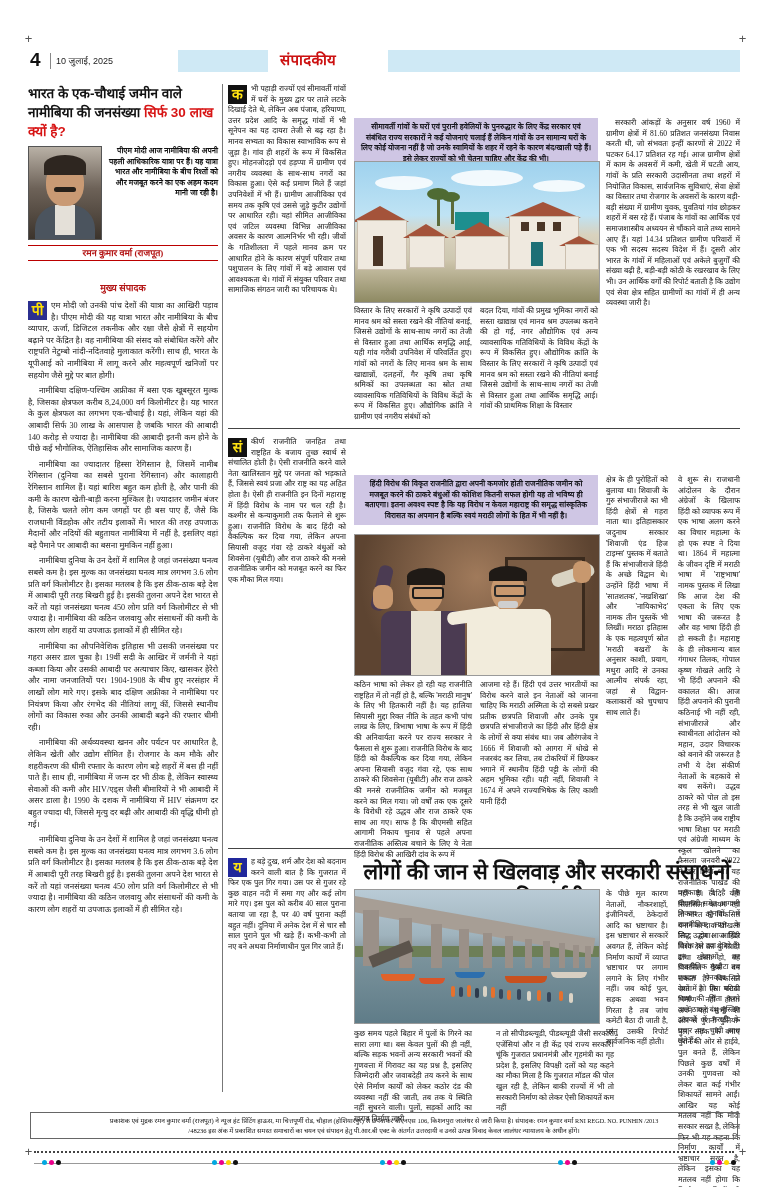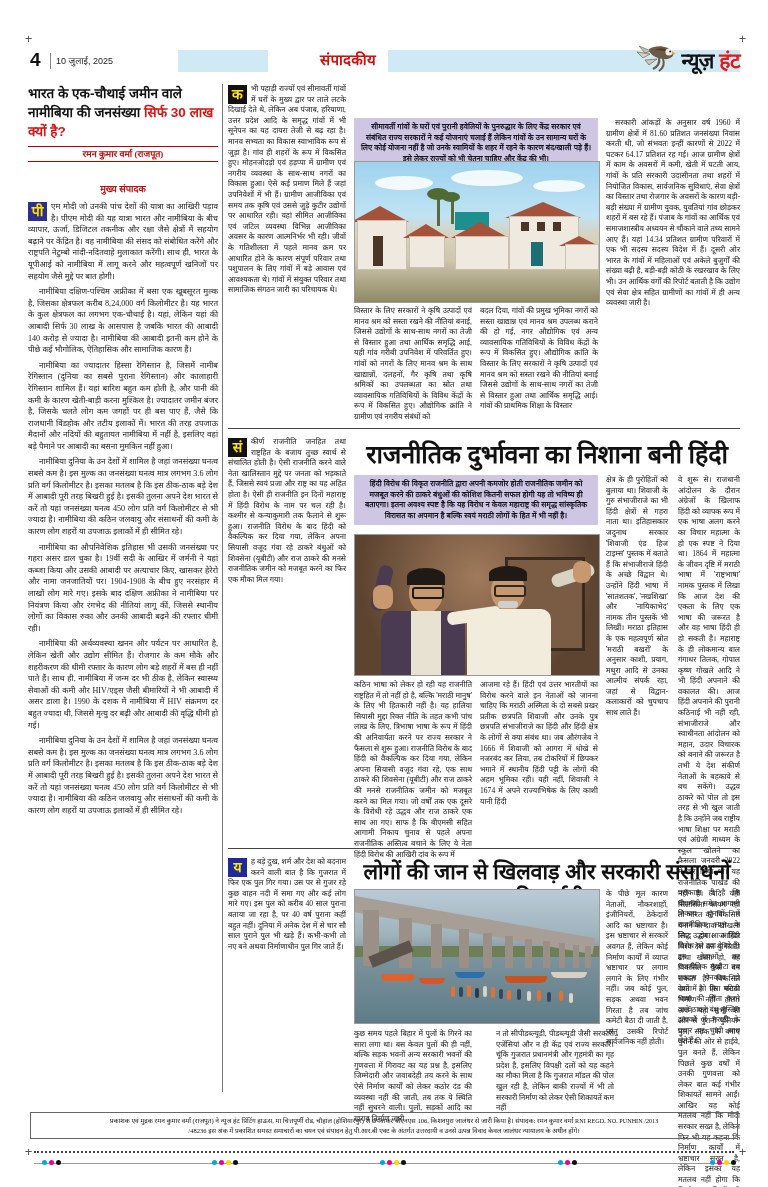--- a/index.html
+++ b/index.html
@@ -77,23 +77,22 @@
     left: 22px; top: 5px;
     font-size: 9px;
     line-height: 16px;
     color: #222;
     border-left: 1px solid #888;
     padding-left: 5px;
     font-family: "Liberation Sans", sans-serif;
   }
   .section-title {
     position: absolute;
-    left: 268px; top: 1px;
+    left: 252px; top: 1px;
     width: 104px;
-    text-align: center;
     font-family: "Liberation Sans", sans-serif;
     font-weight: bold;
     font-size: 15px;
     line-height: 22px;
     color: #cc1111;
     letter-spacing: .3px;
   }
   .brand {
     position: absolute;
     right: 0px; top: -12px;
@@ -368,44 +367,39 @@
   <div class="cropmark cm-tl">+</div>
   <div class="cropmark cm-tr">+</div>
 
   <div class="masthead">
     <div class="masthead-band"></div>
     <div class="mh-white-1"></div>
     <div class="mh-white-2"></div>
     <div class="pagenum">4</div>
     <div class="pagedate">10 जुलाई, 2025</div>
     <div class="section-title">संपादकीय</div>
-    <div class="brand">
-      <svg class="brand-bird" viewBox="0 0 44 34">
-        <path d="M4 6 L16 11 L10 13 Z" fill="#c9c2b4" stroke="#5a5247" stroke-width="0.6"></path>
-        <path d="M2 12 L15 14 L8 18 Z" fill="#d6d0c2" stroke="#5a5247" stroke-width="0.6"></path>
-        <path d="M14 9 C22 4, 34 6, 38 12 C40 16, 35 20, 28 19 C20 18, 14 14, 14 9 Z" fill="#6b5a45"></path>
-        <path d="M20 10 C26 7, 33 9, 35 13 C32 11, 26 10, 20 10 Z" fill="#4a3c2c"></path>
-        <circle cx="34" cy="12" r="3.6" fill="#efefe8"></circle>
-        <circle cx="35.2" cy="11.4" r="1" fill="#222"></circle>
-        <path d="M37 12 L41 13.5 L37 14.4 Z" fill="#e8a81e"></path>
-        <path d="M24 18 C25 23, 22 27, 18 29" stroke="#6b5a45" stroke-width="2.2" fill="none"></path>
-        <path d="M28 19 C30 24, 28 28, 24 31" stroke="#6b5a45" stroke-width="2" fill="none"></path>
-        <path d="M10 20 L22 19 L14 25 Z" fill="#cfc8b8" stroke="#5a5247" stroke-width="0.6"></path>
-      </svg>
-      <div class="brand-word"><span>न्यूज़ </span><span class="accent">हंट</span></div>
-    </div>
   </div>
 
   <div class="vr-thin" style="left:222px; top:84px; height:1008px;"></div>
 
   <div class="left-col">
     <div class="left-head">
       <span>भारत के एक-चौथाई जमीन वाले नामीबिया </span><span>की जनसंख्या </span><span class="red">सिर्फ 30 लाख क्यों है?</span>
     </div>
 
+    <div class="author-box">
+      <div class="author-photo">
+        <div class="ph-body"></div>
+        <div class="ph-shirt"></div>
+        <div class="ph-face"></div>
+        <div class="ph-hair"></div>
+        <div class="ph-mous"></div>
+      </div>
+      <div class="author-note">पीएम मोदी आज नामीबिया की अपनी पहली आधिकारिक यात्रा पर हैं। यह यात्रा भारत और नामीबिया के बीच रिश्तों को और मजबूत करने का एक अहम कदम मानी जा रही है।</div>
+    </div>
     <div class="author-name">रमन कुमार वर्मा (राजपूत)</div>
     <div class="author-role">मुख्य संपादक</div>
 
     <div class="body-text" style="margin-top:5px;">
       <div class="dropcap-wrap">
         <span class="dropcap">पी</span>
         <p style="text-indent:0">एम मोदी जो उनकी पांच देशों की यात्रा का आखिरी पड़ाव है। पीएम मोदी की यह यात्रा भारत और नामीबिया के बीच व्यापार, ऊर्जा, डिजिटल तकनीक और रक्षा जैसे क्षेत्रों में सहयोग बढ़ाने पर केंद्रित है। वह नामीबिया की संसद को संबोधित करेंगे और राष्ट्रपति नेटुम्बो नांदी-नदितवाहे मुलाकात करेंगी। साथ ही, भारत के यूपीआई को नामीबिया में लागू करने और महत्वपूर्ण खनिजों पर सहयोग जैसे मुद्दे पर बात होगी।</p>
       </div>
       <p>नामीबिया दक्षिण-पश्चिम अफ्रीका में बसा एक खूबसूरत मुल्क है, जिसका क्षेत्रफल करीब 8,24,000 वर्ग किलोमीटर है। यह भारत के कुल क्षेत्रफल का लगभग एक-चौथाई है। यहां, लेकिन यहां की आबादी सिर्फ 30 लाख के आसपास है जबकि भारत की आबादी 140 करोड़ से ज्यादा है। नामीबिया की आबादी इतनी कम होने के पीछे कई भौगोलिक, ऐतिहासिक और सामाजिक कारण हैं।</p>
       <p>नामीबिया का ज्यादातर हिस्सा रेगिस्तान है, जिसमें नामीब रेगिस्तान (दुनिया का सबसे पुराना रेगिस्तान) और कालाहारी रेगिस्तान शामिल हैं। यहां बारिश बहुत कम होती है, और पानी की कमी के कारण खेती-बाड़ी करना मुश्किल है। ज्यादातर जमीन बंजर है, जिसके चलते लोग कम जगहों पर ही बस पाए हैं, जैसे कि राजधानी विंडहोक और तटीय इलाकों में। भारत की तरह उपजाऊ मैदानों और नदियों की बहुतायत नामीबिया में नहीं है, इसलिए वहां बड़े पैमाने पर आबादी का बसना मुमकिन नहीं हुआ।</p>
@@ -467,21 +461,20 @@
 
   <div class="hr-thin" style="left:228px; top:428px; width:512px;"></div>
 
   <div class="article" style="left:228px; top:437px; width:512px; height:400px;">
 
     <div class="lead-col" style="position:absolute; left:0; top:0; width:118px;">
       <span class="dropcap blackbg">सं</span>
       <p style="text-indent:0">कीर्ण राजनीति जनहित तथा राष्ट्रहित के बजाय तुच्छ स्वार्थ से संचालित होती है। ऐसी राजनीति करने वाले नेता खालिस्तान मुद्दे पर जनता को भड़काते हैं, जिससे स्वयं प्रजा और राष्ट्र का यह अहित होता है। ऐसी ही राजनीति इन दिनों महाराष्ट्र में हिंदी विरोध के नाम पर चल रही है। कश्मीर से कन्याकुमारी तक फैलाने से शुरू हुआ। राजनीति विरोध के बाद हिंदी को वैकल्पिक कर दिया गया, लेकिन अपना सियासी वजूद गंवा रहे ठाकरे बंधुओं को शिवसेना (यूबीटी) और राज ठाकरे की मनसे राजनीतिक जमीन को मजबूत करने का फिर एक मौका मिल गया।</p>
     </div>
 
-    <div class="art-headline" style="position:absolute; left:126px; top:2px; width:386px; font-size:25px; line-height:31px;">राजनीतिक दुर्भावना का निशाना बनी हिंदी</div>
 
     <div class="art-kicker" style="position:absolute; left:126px; top:38px; width:244px; box-sizing:border-box;">हिंदी विरोध की विकृत राजनीति द्वारा अपनी कमजोर होती राजनीतिक जमीन को मजबूत करने की ठाकरे बंधुओं की कोशिश कितनी सफल होगी यह तो भविष्य ही बताएगा। इतना अवश्य स्पष्ट है कि यह विरोध न केवल महाराष्ट्र की समृद्ध सांस्कृतिक विरासत का अपमान है बल्कि स्वयं मराठी लोगों के हित में भी नहीं है।</div>
 
     <div class="photo ph-politics" style="position:absolute; left:126px; top:97px; width:244px; height:140px;">
 
       <div style="position:absolute; left:0; top:0; width:100%; height:100%; background:radial-gradient(circle at 50% 30%, #a07a5b, #5d4431 75%);"></div>
       <div style="position:absolute; left:150px; top:22px; width:74px; height:88px; border:3px solid #3a2a1d; background:#7a5c44;"></div>
 
       <div class="pol-arm" style="left:20px; top:30px; width:14px; height:46px; background:#4b3b52; transform:rotate(14deg);"></div>
       <div class="pol-head" style="left:54px; top:38px; width:34px; height:40px;"></div>

